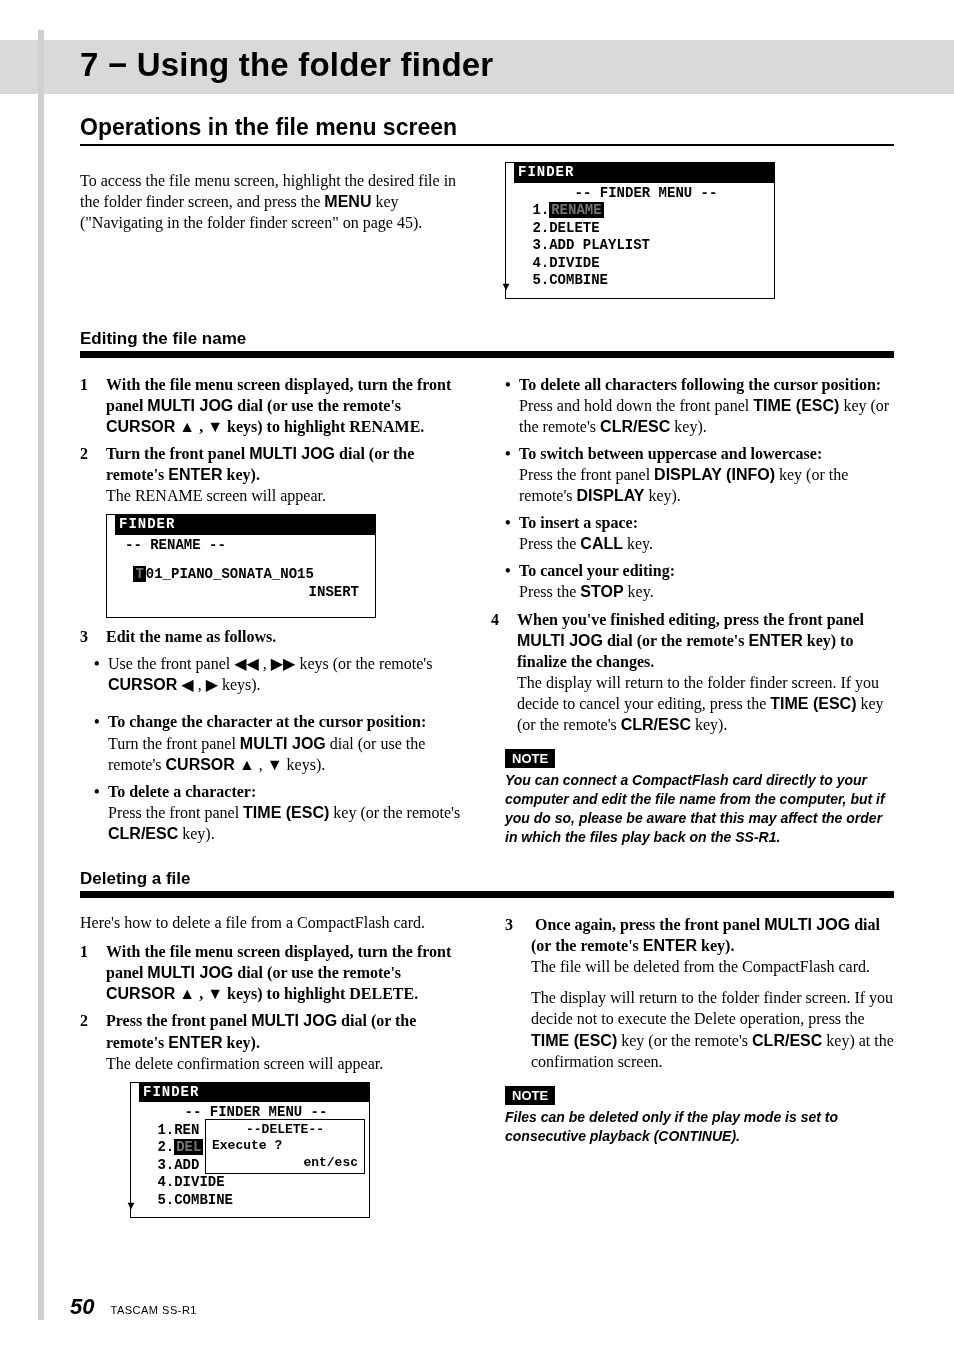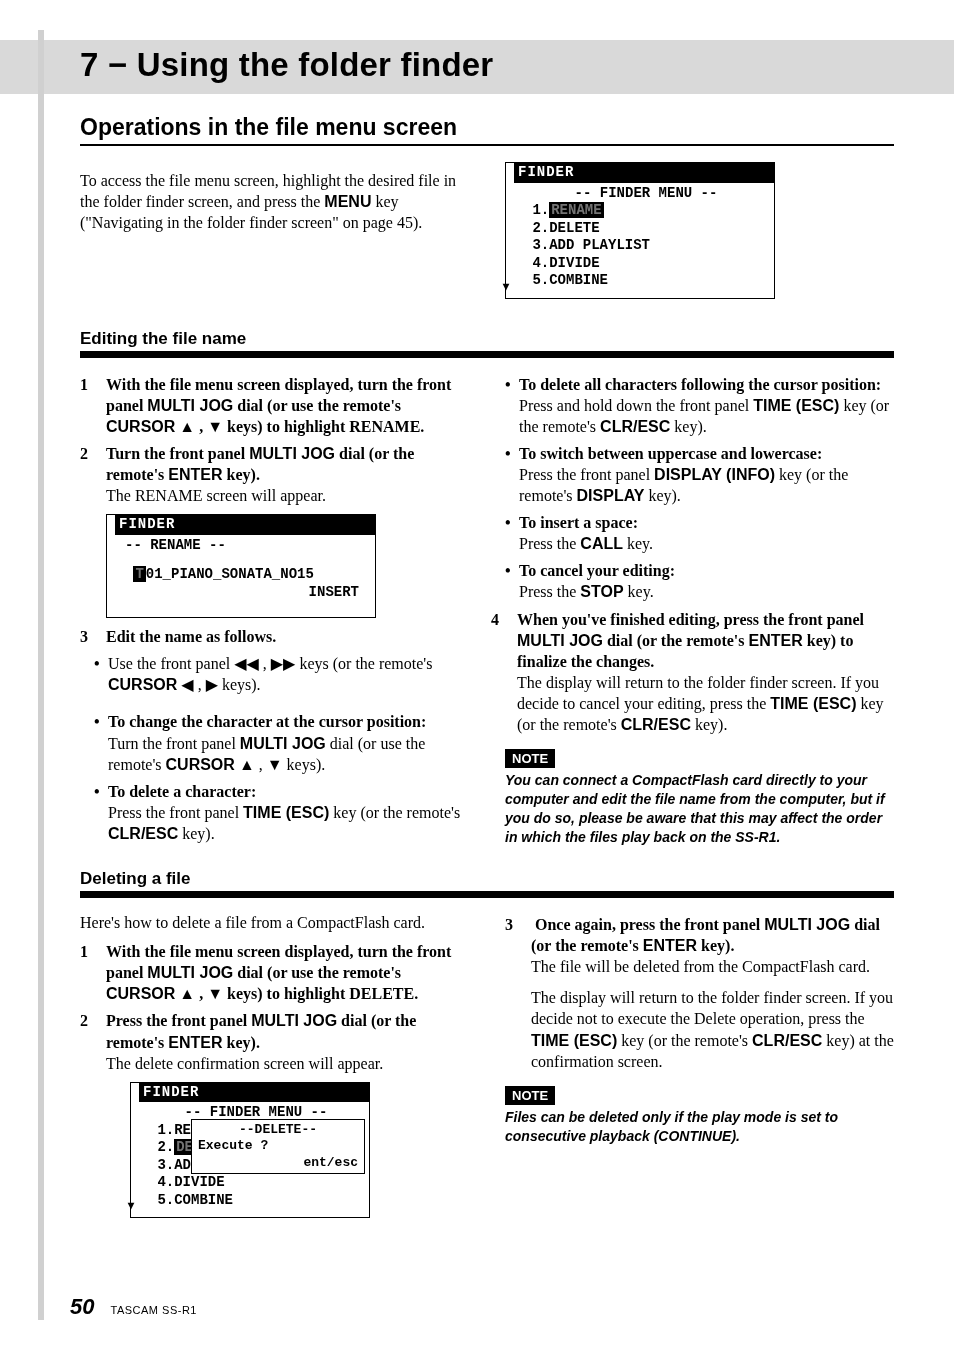--- a/index.html
+++ b/index.html
@@ -309,21 +309,21 @@
 
       <div class="screen-img" style="margin-left:50px;width:230px;">
         <div class="screen-header">FINDER</div>
         <div class="screen-body" style="position:relative;">
           <div class="screen-center">-- FINDER MENU --</div>
           <div>&nbsp;<span>1.REN</span></div>
           <div>&nbsp;<span>2.</span><span class="screen-highlight">DEL</span></div>
           <div>&nbsp;<span>3.ADD</span></div>
           <div>&nbsp;<span>4.DIVIDE</span></div>
           <div>&nbsp;<span>5.COMBINE</span></div>
-          <div class="overlay-box" style="top:17px;left:52px;right:4px;">
+          <div class="overlay-box" style="top:17px;left:66px;right:4px;">
             <div style="text-align:center;">--DELETE--</div>
             <div>Execute ?</div>
             <div style="text-align:right;">ent/esc</div>
           </div>
         </div>
         <div class="screen-arrow">▾</div>
       </div>
 
     </div>
 

